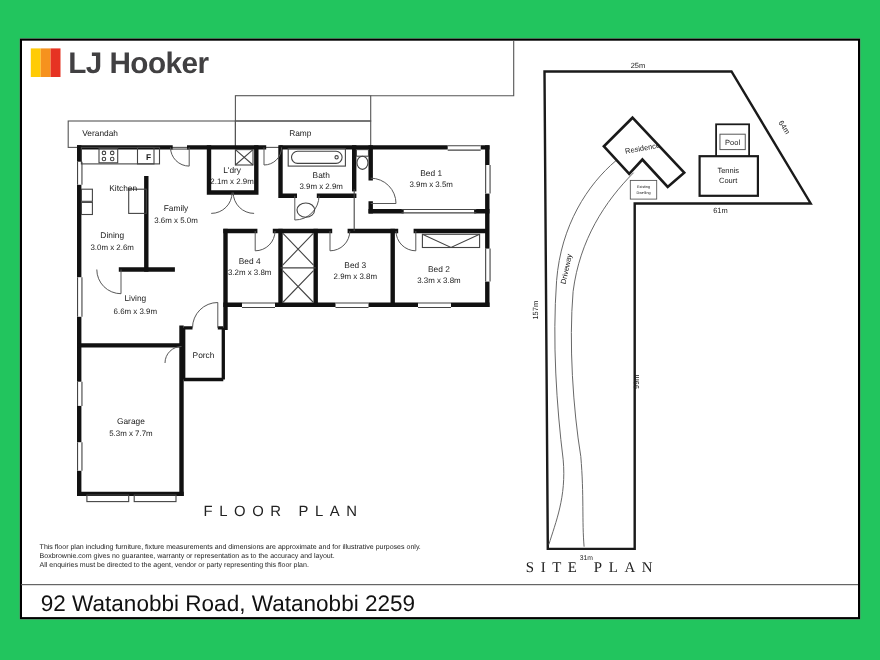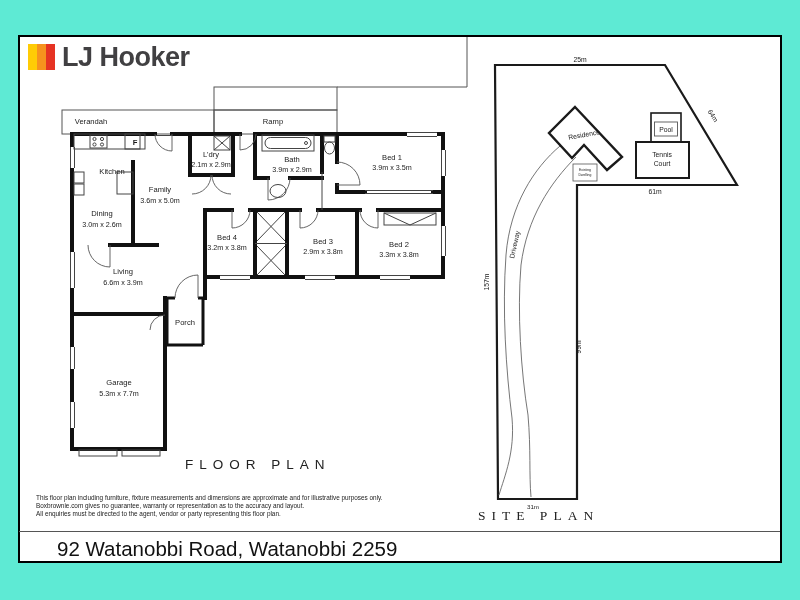--- a/index.html
+++ b/index.html
@@ -1,29 +1,29 @@
 <!DOCTYPE html>
 <html><head>
 <meta charset="utf-8">
 <style>
   html,body{margin:0;padding:0;background:#fff;}
-  .page{position:relative;width:800px;height:600px;background:#5eead4;overflow:hidden;
+  .page{position:relative;width:800px;height:600px;background:#22c55e;overflow:hidden;
         font-family:"Liberation Sans", sans-serif;color:#1a1a1a;}
   .frame{position:absolute;left:18px;top:35px;width:764px;height:528px;
          border:2.5px solid #000;box-sizing:border-box;background:#fff;}
   .logo{position:absolute;left:28px;top:42px;display:flex;align-items:flex-start;}
   .logo-bars{display:flex;margin-top:2px;}
   .logo-bars span{display:block;width:9px;height:26px;}
   .brand{font-size:27px;font-weight:bold;color:#414042;margin-left:7px;letter-spacing:-0.5px;line-height:30px;}
   .plan-title{position:absolute;font-size:13.5px;letter-spacing:6px;color:#222;font-weight:400;white-space:nowrap;}
   #floor-title{left:185px;top:457px;}
   #site-title{left:478px;top:508px;font-family:Liberation Serif, serif;}
   .disclaimer{position:absolute;left:36px;top:494px;font-size:6.4px;line-height:8px;color:#222;}
   .separator{position:absolute;left:19px;top:531px;width:761px;height:1px;background:#555;}
-  .address{position:absolute;left:37px;top:537px;font-size:20.5px;color:#111;margin-left:20px;}
+  .address{position:absolute;left:37px;top:537px;font-size:20.5px;color:#111;}
   svg{position:absolute;left:0;top:0;}
   svg text{font-family:"Liberation Sans", sans-serif;fill:#1a1a1a;}
   .room-name{font-size:7.6px;}
   .room-dims{font-size:7.2px;}
   .site-meas{font-size:6.8px;}
   .tiny{font-size:3.4px;}
 </style>
 </head>
 <body>
 

